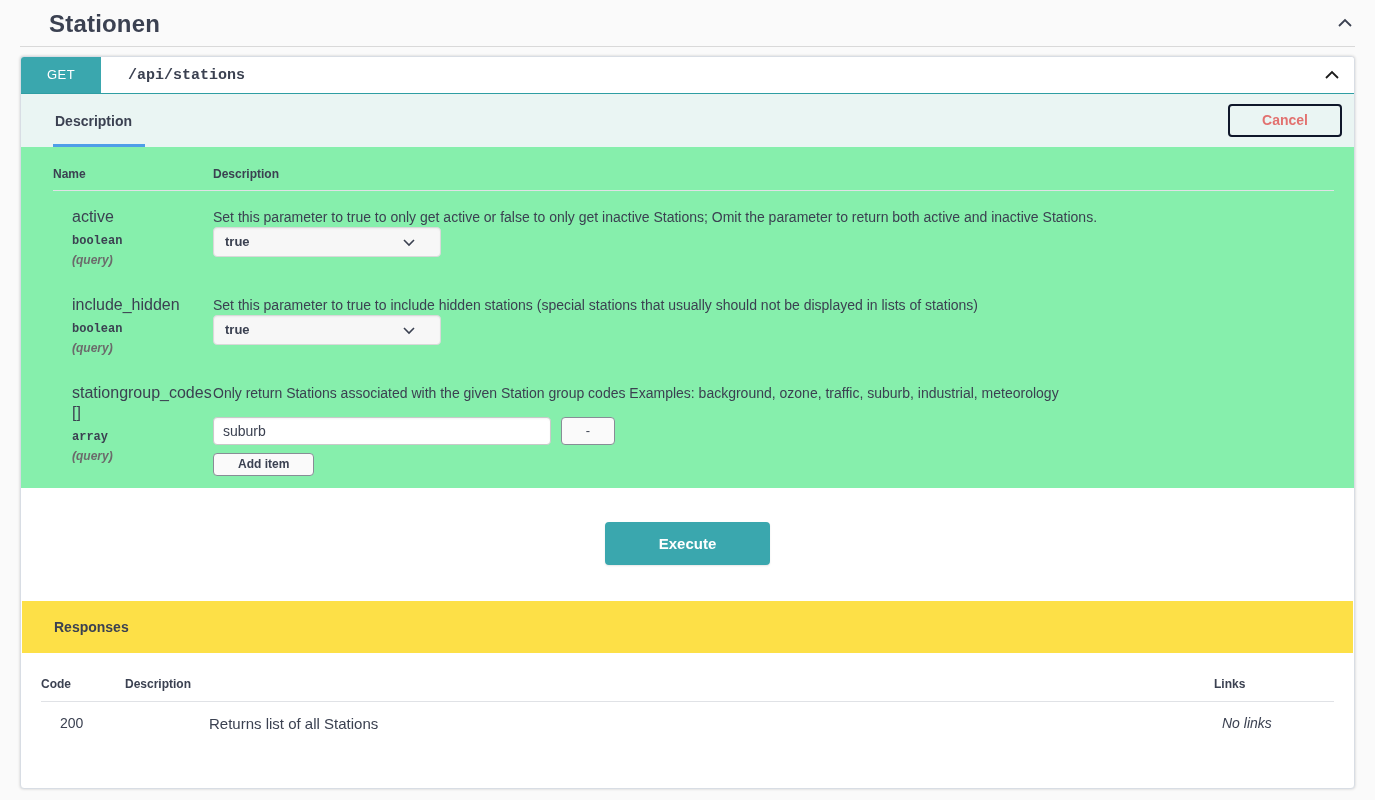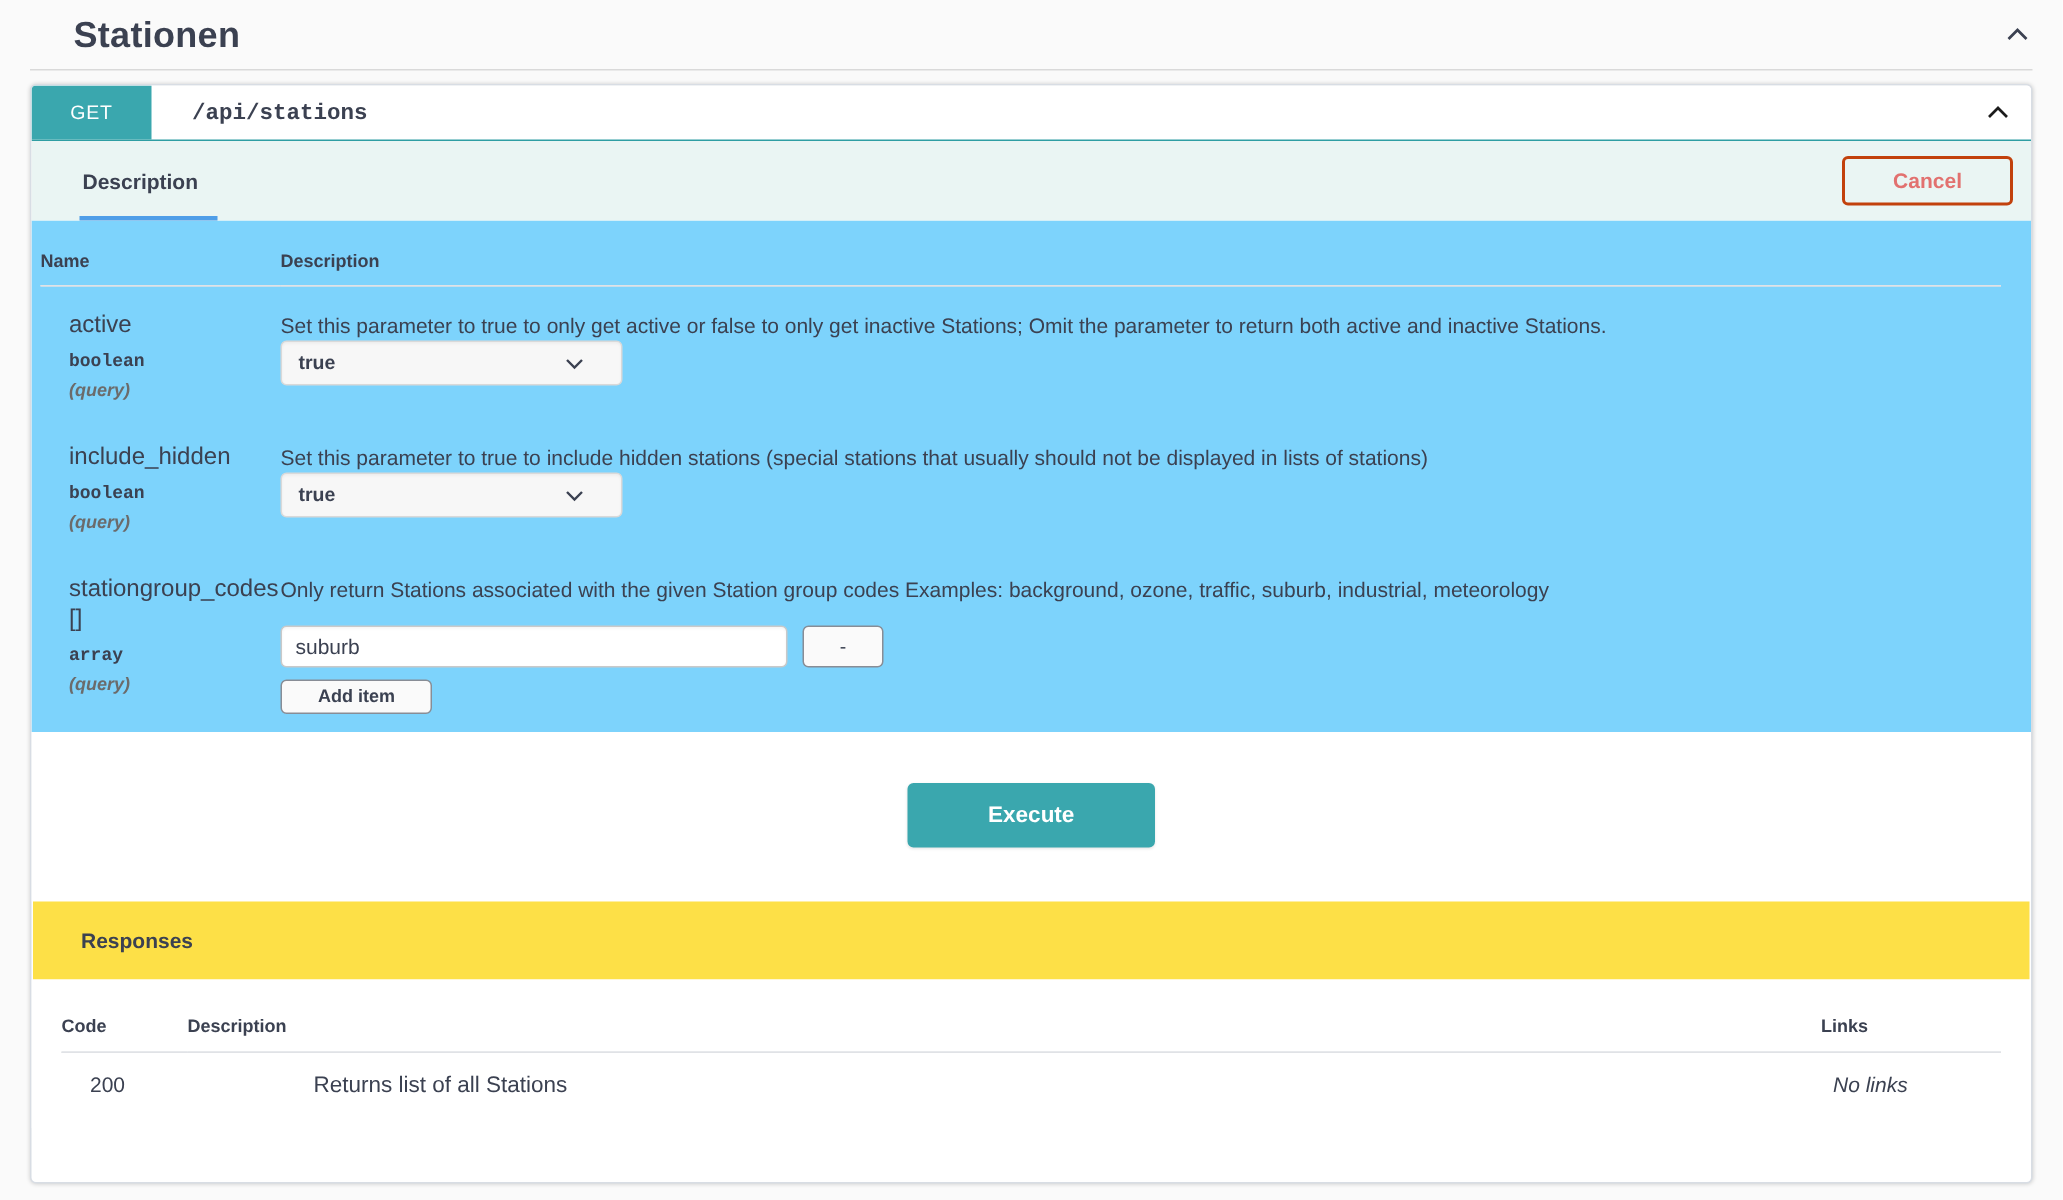--- a/index.html
+++ b/index.html
@@ -77,33 +77,33 @@
   .tab-item{
     font-size:14px;font-weight:bold;color:#3b4151;
     position:relative;height:53px;display:flex;align-items:center;
     padding:0 2px;
   }
   .tab-underline{
     position:absolute;left:0;bottom:0;height:3px;width:92px;background:#4f9ee8;
   }
   .cancel-btn{
     margin-left:auto;
-    border:2px solid #c2410c;
+    border:2px solid #0f172a;
     color:#e2716f;
     background:transparent;
     font-size:14px;font-weight:bold;
     border-radius:4px;
     padding:7px 32px;
     font-family:"Liberation Sans", sans-serif;
     cursor:pointer;
     line-height:1.1;
   }
 
   
-  .params-area{background:#7dd3fc;padding:0 20px 0 6px;}
+  .params-area{background:#86efac;padding:0 20px 0 32px;}
   table.params{
     width:100%;border-collapse:collapse;table-layout:fixed;
   }
   table.params th{
     text-align:left;font-size:12px;font-weight:bold;color:#3b4151;
     padding:20px 0 9px 0;
     border-bottom:1px solid #e0e2e6;
   }
   th.col-name{width:160px;padding-left:19px;}
   th.col-desc{padding-left:0;}

